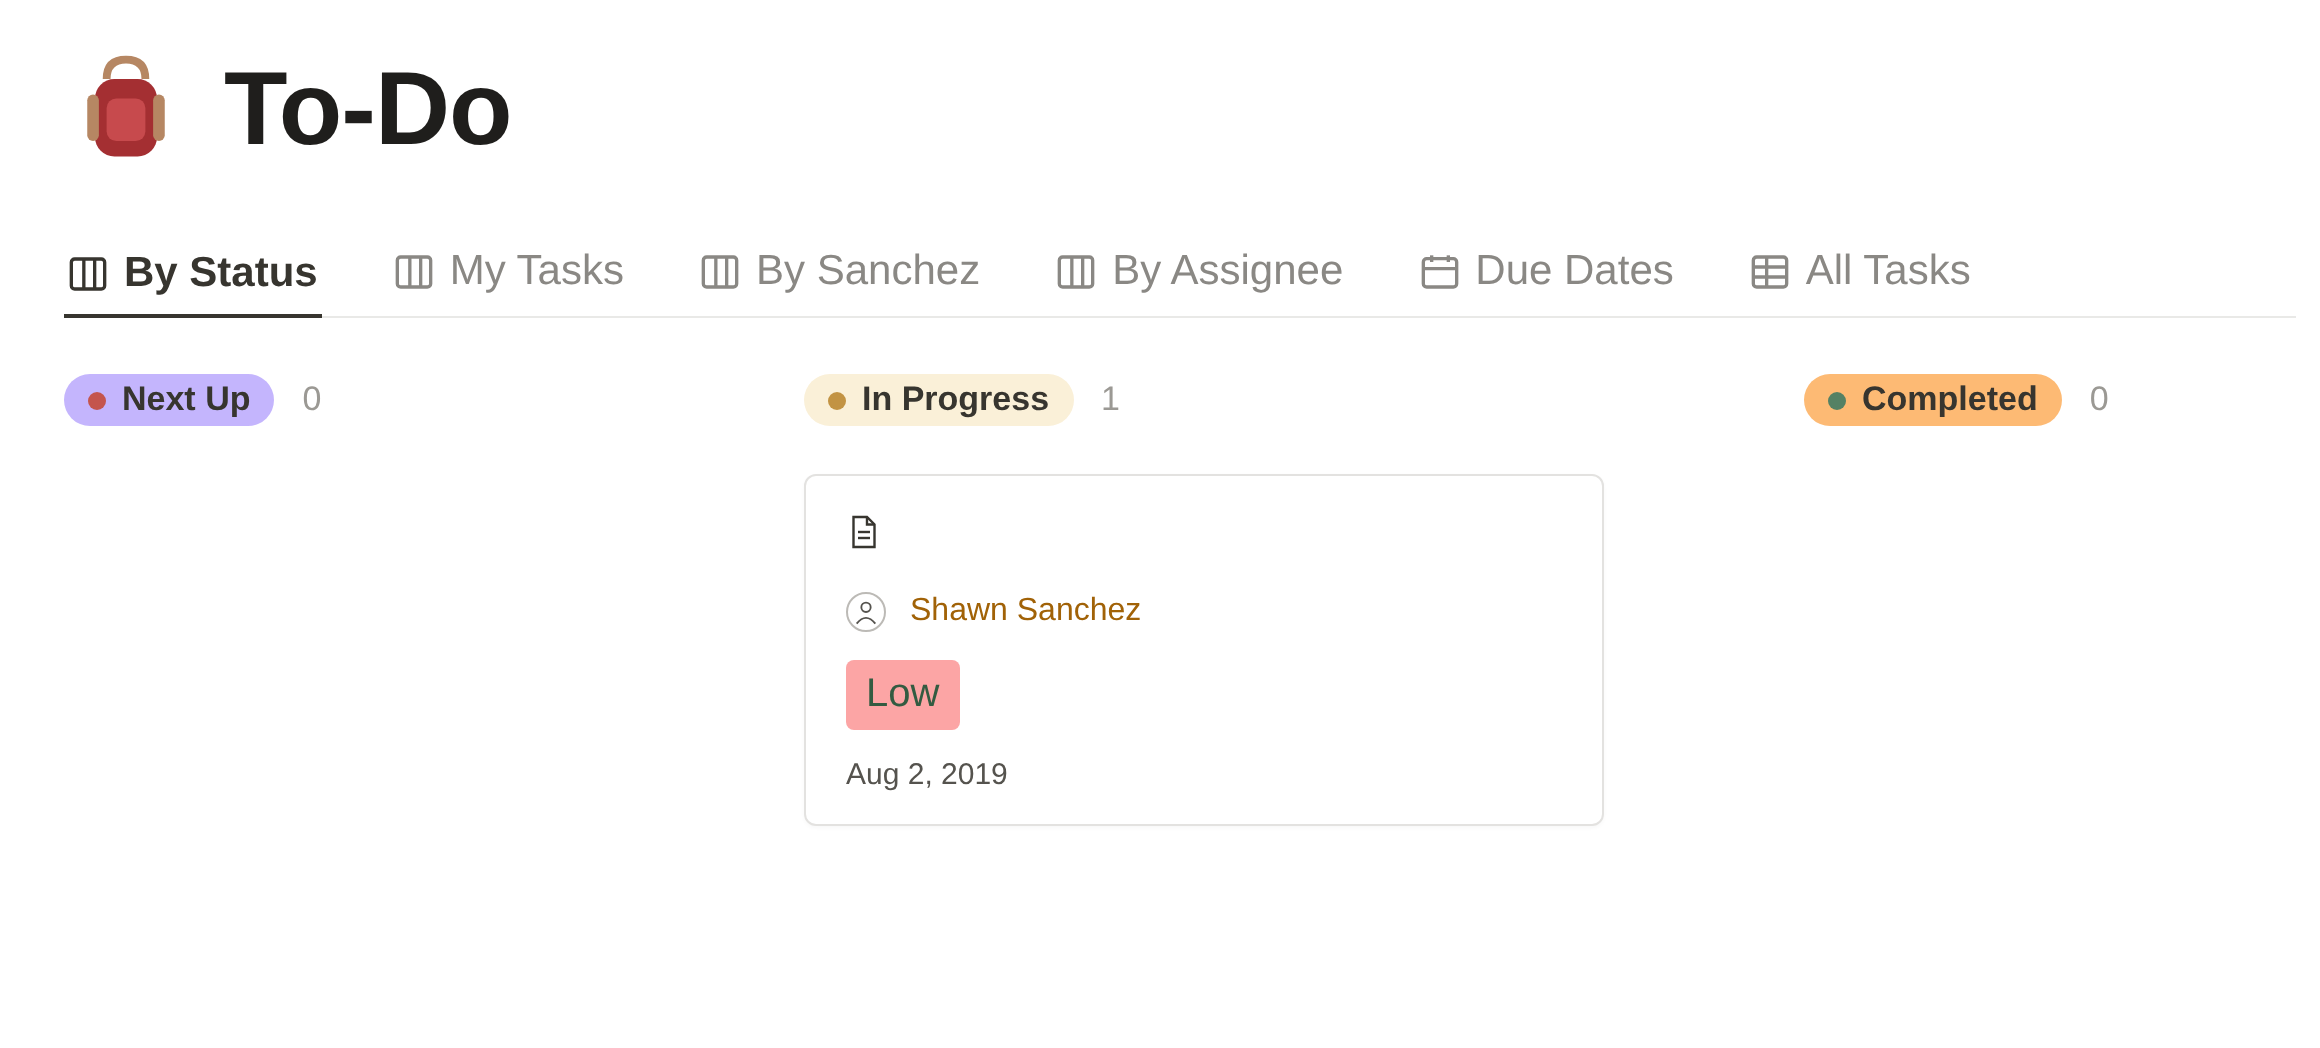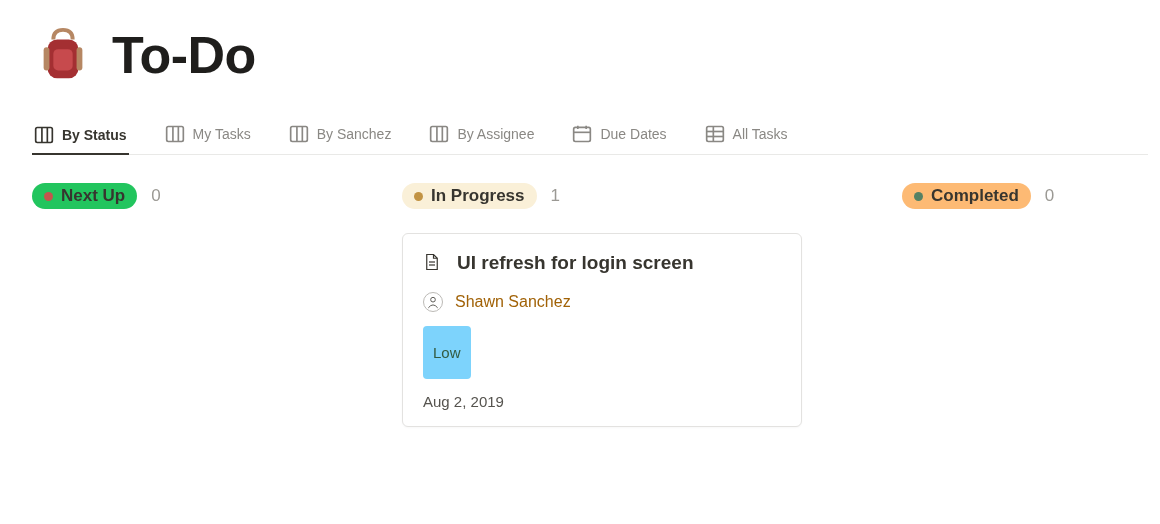--- a/index.html
+++ b/index.html
@@ -31,21 +31,21 @@
       display:flex;
       align-items:center;
       gap:34px;
       border-bottom:1px solid #e9e9e7;
     }
     .view-tab {
       display:flex;
       align-items:center;
       gap:8px;
       padding:6px 2px 10px 2px;
-      font-size:14px;
+      font-size:21px;
       color:#8a8884;
       cursor:pointer;
       white-space:nowrap;
     }
     .view-tab.active {
       color:#37352f;
       font-weight:600;
       border-bottom:2px solid #37352f;
       padding-bottom:8px;
       margin-bottom:-1px;
@@ -68,21 +68,21 @@
       align-items:center;
       gap:8px;
       padding:3px 12px;
       border-radius:14px;
       font-size:17px;
       font-weight:600;
     }
     .pill .dot {
       width:9px; height:9px; border-radius:50%;
     }
-    .pill.red   { background:#22c55e; }
+    .pill.red   { background:#c4b5fd; }
     .pill.red .dot   { background:#c4554d; }
     .pill.yellow{ background:#faf0d8; }
     .pill.yellow .dot{ background:#c29343; }
     .pill.green { background:#fdba74; }
     .pill.green .dot { background:#548164; }
     .count {
       font-size:17px;
       color:#9b9994;
     }
     .card {
@@ -112,24 +112,24 @@
       margin-bottom:14px;
     }
     .avatar {
       width:20px; height:20px; border-radius:50%;
       border:1px solid #bcbab6;
       display:inline-flex; align-items:center; justify-content:center;
       font-size:12px;
     }
     .priority-chip {
       display:inline-block;
-      background:#7dd3fc;
+      background:#fca5a5;
       color:#335b41;
-      font-size:15px;
-      padding:18px 10px;
+      font-size:20px;
+      padding:6px 10px;
       border-radius:4px;
       margin-bottom:14px;
     }
     .card-date {
       font-size:15px;
       color:#55534e;
     }
   </style>
 </head>
 <body>
@@ -247,21 +247,20 @@
           <span>In Progress</span>
         </span>
         <span class="count">1</span>
       </div>
 
       <div class="card">
         <div class="card-title">
           <span class="picon"><svg viewBox="0 0 24 24" width="18" height="20">
                 <use href="#i-page"></use>
               </svg></span>
-          <span>UI refresh for login screen</span>
         </div>
         <div class="card-row">
           <span class="avatar">
             <svg viewBox="0 0 24 24" width="14" height="14">
                 <circle cx="12" cy="8" r="4" fill="none" stroke="#55534e" stroke-width="1.6"></circle>
                 <path d="M4 22 q8 -10 16 0" fill="none" stroke="#55534e" stroke-width="1.6"></path>
               </svg>
           </span>
           <span>Shawn Sanchez</span>
         </div>

